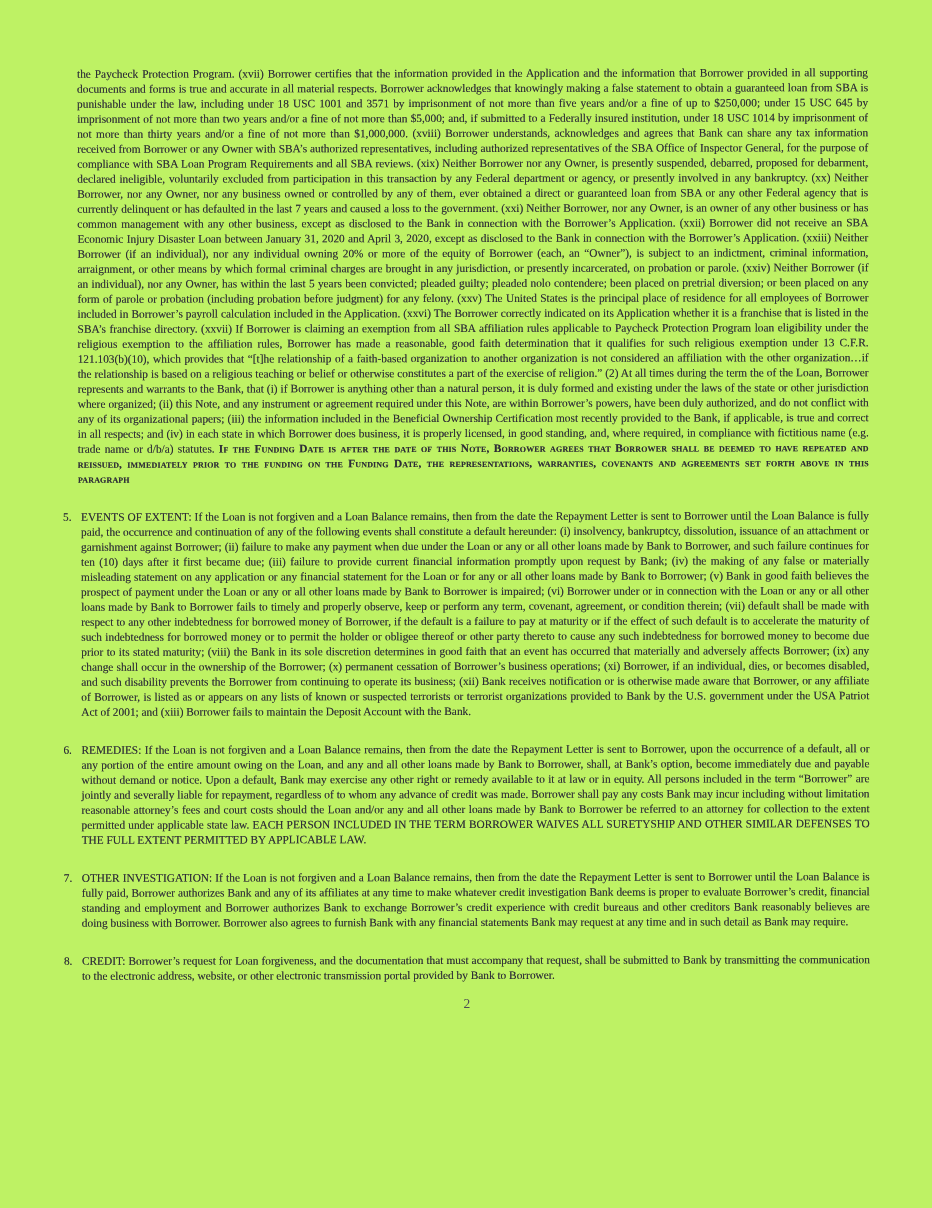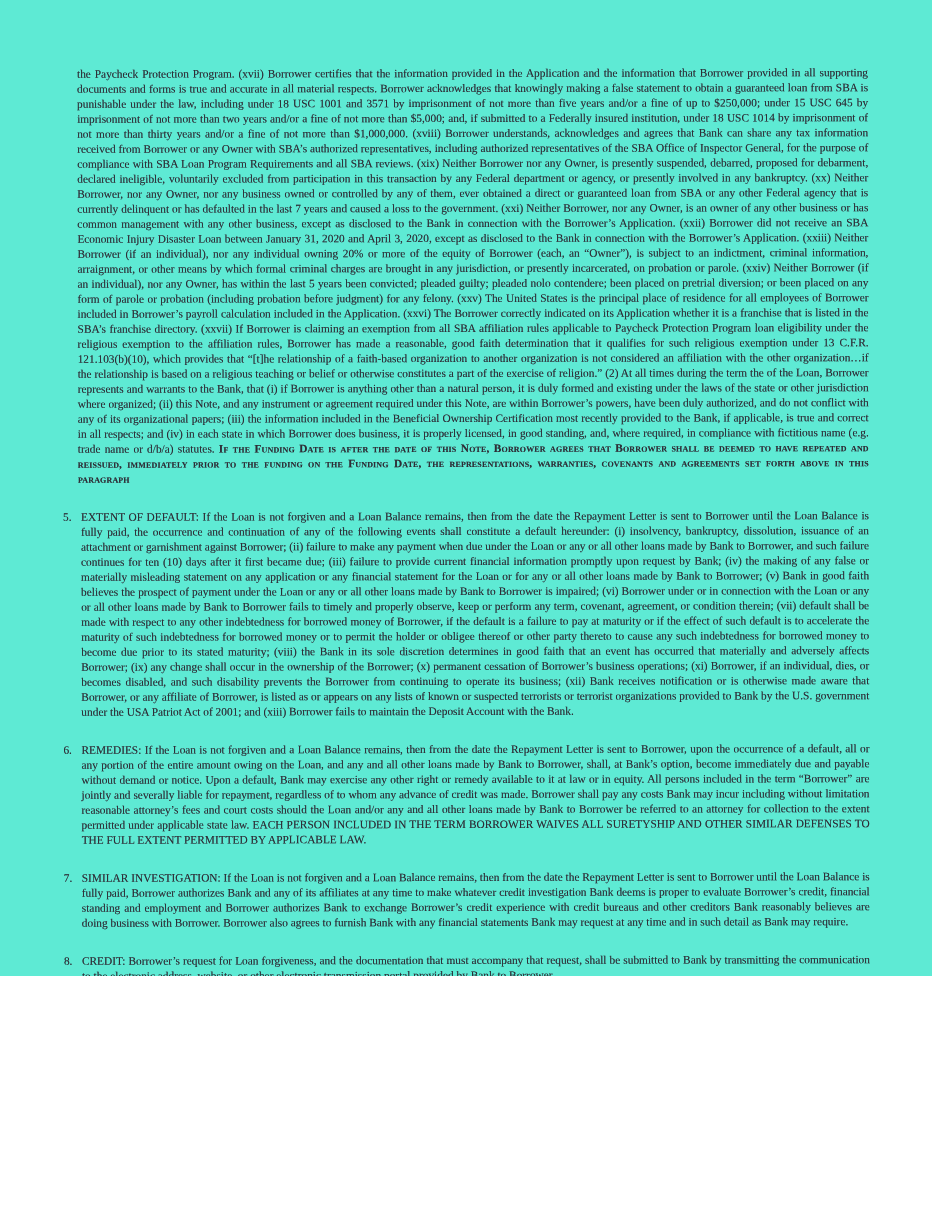--- a/index.html
+++ b/index.html
@@ -3,22 +3,22 @@
 <meta charset="utf-8">
 <style>
   html, body {
     margin: 0;
     padding: 0;
     background: #ffffff;
   }
   .sheet {
     position: relative;
     width: 932px;
-    height: 976px;
-    background: #5eead4;
+    height: 1208px;
+    background: #bef264;
     overflow: hidden;
   }
   .content {
     position: absolute;
     left: 63px;
     top: 66px;
     width: 806px;
     font-family: "Liberation Serif", "DejaVu Serif", serif;
     font-size: 11.35px;
     line-height: 15px;
@@ -59,33 +59,33 @@
 <div class="sheet">
   <div class="content">
 
     <p class="cont-para">
       <span>the Paycheck Protection Program. (xvii) Borrower certifies that the information provided in the Application and the information that Borrower provided in all supporting documents and forms is true and accurate in all material respects. Borrower acknowledges that knowingly making a false statement to obtain a guaranteed loan from SBA is punishable under the law, including under 18 USC 1001 and 3571 by imprisonment of not more than five years and/or a fine of up to $250,000; under 15 USC 645 by imprisonment of not more than two years and/or a fine of not more than $5,000; and, if submitted to a Federally insured institution, under 18 USC 1014 by imprisonment of not more than thirty years and/or a fine of not more than $1,000,000. (xviii) Borrower understands, acknowledges and agrees that Bank can share any tax information received from Borrower or any Owner with SBA’s authorized representatives, including authorized representatives of the SBA Office of Inspector General, for the purpose of compliance with SBA Loan Program Requirements and all SBA reviews. (xix) Neither Borrower nor any Owner, is presently suspended, debarred, proposed for debarment, declared ineligible, voluntarily excluded from participation in this transaction by any Federal department or agency, or presently involved in any bankruptcy. (xx) Neither Borrower, nor any Owner, nor any business owned or controlled by any of them, ever obtained a direct or guaranteed loan from SBA or any other Federal agency that is currently delinquent or has defaulted in the last 7 years and caused a loss to the government. (xxi) Neither Borrower, nor any Owner, is an owner of any other business or has common management with any other business, except as disclosed to the Bank in connection with the Borrower’s Application. (xxii) Borrower did not receive an SBA Economic Injury Disaster Loan between January 31, 2020 and April 3, 2020, except as disclosed to the Bank in connection with the Borrower’s Application. (xxiii) Neither Borrower (if an individual), nor any individual owning 20% or more of the equity of Borrower (each, an “Owner”), is subject to an indictment, criminal information, arraignment, or other means by which formal criminal charges are brought in any jurisdiction, or presently incarcerated, on probation or parole. (xxiv) Neither Borrower (if an individual), nor any Owner, has within the last 5 years been convicted; pleaded guilty; pleaded nolo contendere; been placed on pretrial diversion; or been placed on any form of parole or probation (including probation before judgment) for any felony. (xxv) The United States is the principal place of residence for all employees of Borrower included in Borrower’s payroll calculation included in the Application. (xxvi)  The Borrower correctly indicated on its Application whether it is a franchise that is listed in the SBA’s franchise directory. (xxvii) If Borrower is claiming an exemption from all SBA affiliation rules applicable to Paycheck Protection Program loan eligibility under the religious exemption to the affiliation rules, Borrower has made a reasonable, good faith determination that it qualifies for such religious exemption under 13 C.F.R. 121.103(b)(10), which provides that “[t]he relationship of a faith-based organization to another organization is not considered an affiliation with the other organization…if the relationship is based on a religious teaching or belief or otherwise constitutes a part of the exercise of religion.” (2) At all times during the term the of the Loan, Borrower represents and warrants to the Bank, that (i) if Borrower is anything other than a natural person, it is duly formed and existing under the laws of the state or other jurisdiction where organized; (ii) this Note, and any instrument or agreement required under this Note, are within Borrower’s powers, have been duly authorized, and do not conflict with any of its organizational papers; (iii) the information included in the Beneficial Ownership Certification most recently provided to the Bank, if applicable, is true and correct in all respects; and (iv) in each state in which Borrower does business, it is properly licensed, in good standing, and, where required, in compliance with fictitious name (e.g. trade name or d/b/a) statutes.</span>
       <span class="sc-clause">If the Funding Date is after the date of this Note, Borrower agrees that Borrower shall be deemed to have repeated and reissued, immediately prior to the funding on the Funding Date, the representations, warranties, covenants and agreements set forth above in this paragraph</span>
     </p>
 
     <div class="item">
       <span class="num">5.</span>
-      <span>EXTENT OF DEFAULT:</span>
+      <span>EVENTS OF EXTENT:</span>
       <span>If the Loan is not forgiven and a Loan Balance remains, then from the date the Repayment Letter is sent to Borrower until the Loan Balance is fully paid, the occurrence and continuation of any of the following events shall constitute a default hereunder: (i) insolvency, bankruptcy, dissolution, issuance of an attachment or garnishment against Borrower; (ii) failure to make any payment when due under the Loan or any or all other loans made by Bank to Borrower, and such failure continues for ten (10) days after it first became due; (iii) failure to provide current financial information promptly upon request by Bank; (iv) the making of any false or materially misleading statement on any application or any financial statement for the Loan or for any or all other loans made by Bank to Borrower; (v) Bank in good faith believes the prospect of payment under the Loan or any or all other loans made by Bank to Borrower is impaired; (vi) Borrower under or in connection with the Loan or any or all other loans made by Bank to Borrower fails to timely and properly observe, keep or perform any term, covenant, agreement, or condition therein; (vii) default shall be made with respect to any other indebtedness for borrowed money of Borrower, if the default is a failure to pay at maturity or if the effect of such default is to accelerate the maturity of such indebtedness for borrowed money or to permit the holder or obligee thereof or other party thereto to cause any such indebtedness for borrowed money to become due prior to its stated maturity; (viii) the Bank in its sole discretion determines in good faith that an event has occurred that materially and adversely affects Borrower; (ix) any change shall occur in the ownership of the Borrower; (x) permanent cessation of Borrower’s business operations; (xi) Borrower, if an individual, dies, or becomes disabled, and such disability prevents the Borrower from continuing to operate its business; (xii) Bank receives notification or is otherwise made aware that Borrower, or any affiliate of Borrower, is listed as or appears on any lists of known or suspected terrorists or terrorist organizations provided to Bank by the U.S. government under the USA Patriot Act of 2001; and (xiii) Borrower fails to maintain the Deposit Account with the Bank.</span>
     </div>
 
     <div class="item">
       <span class="num">6.</span>
       <span>REMEDIES:</span>
       <span>If the Loan is not forgiven and a Loan Balance remains, then from the date the Repayment Letter is sent to Borrower, upon the occurrence of a default, all or any portion of the entire amount owing on the Loan, and any and all other loans made by Bank to Borrower, shall, at Bank’s option, become immediately due and payable without demand or notice. Upon a default, Bank may exercise any other right or remedy available to it at law or in equity. All persons included in the term “Borrower” are jointly and severally liable for repayment, regardless of to whom any advance of credit was made. Borrower shall pay any costs Bank may incur including without limitation reasonable attorney’s fees and court costs should the Loan and/or any and all other loans made by Bank to Borrower be referred to an attorney for collection to the extent permitted under applicable state law. EACH PERSON INCLUDED IN THE TERM BORROWER WAIVES ALL SURETYSHIP AND OTHER SIMILAR DEFENSES TO THE FULL EXTENT PERMITTED BY APPLICABLE LAW.</span>
     </div>
 
     <div class="item">
       <span class="num">7.</span>
-      <span>SIMILAR INVESTIGATION:</span>
+      <span>OTHER INVESTIGATION:</span>
       <span>If the Loan is not forgiven and a Loan Balance remains, then from the date the Repayment Letter is sent to Borrower until the Loan Balance is fully paid, Borrower authorizes Bank and any of its affiliates at any time to make whatever credit investigation Bank deems is proper to evaluate Borrower’s credit, financial standing and employment and Borrower authorizes Bank to exchange Borrower’s credit experience with credit bureaus and other creditors Bank reasonably believes are doing business with Borrower. Borrower also agrees to furnish Bank with any financial statements Bank may request at any time and in such detail as Bank may require.</span>
     </div>
 
     <div class="item">
       <span class="num">8.</span>
       <span>CREDIT:</span>
       <span>Borrower’s request for Loan forgiveness, and the documentation that must accompany that request, shall be submitted to Bank by transmitting the communication to the electronic address, website, or other electronic transmission portal provided by Bank to Borrower.</span>
     </div>
 
     <div class="pagenum">2</div>

